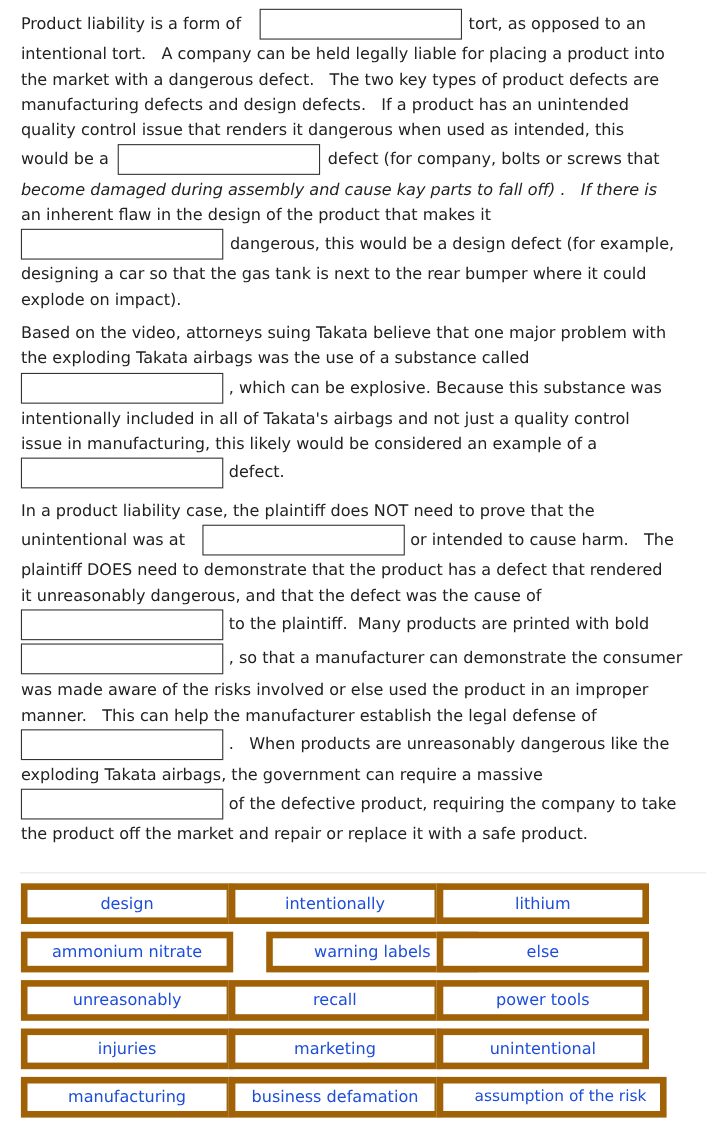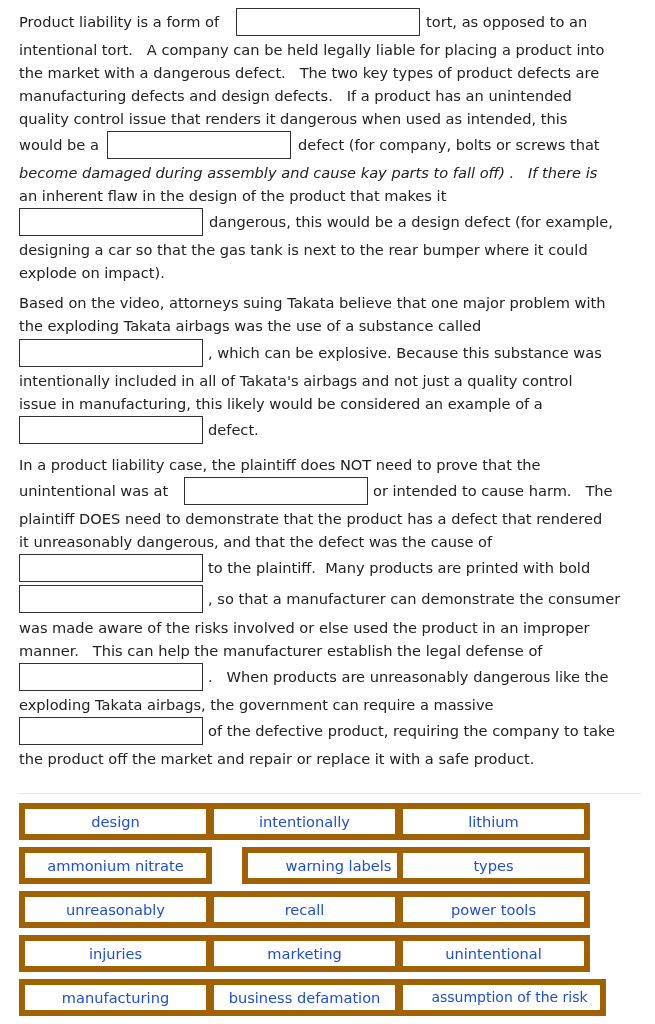--- a/index.html
+++ b/index.html
@@ -127,21 +127,21 @@
 
 <div class="divider"></div>
 
 <div>
   <div class="tile" style="left:19px; top:803px;">design</div>
   <div class="tile" style="left:208px; top:803px;">intentionally</div>
   <div class="tile" style="left:397px; top:803px;">lithium</div>
 
   <div class="tile" style="left:19px; top:847px;">ammonium nitrate</div>
   <div class="tile" style="left:208px; top:847px;margin-left:34px;">warning labels</div>
-  <div class="tile" style="left:397px; top:847px;">types</div>
+  <div class="tile" style="left:397px; top:847px;">else</div>
 
   <div class="tile" style="left:19px; top:891px;">unreasonably</div>
   <div class="tile" style="left:208px; top:891px;">recall</div>
   <div class="tile" style="left:397px; top:891px;">power tools</div>
 
   <div class="tile" style="left:19px; top:935px;">injuries</div>
   <div class="tile" style="left:208px; top:935px;">marketing</div>
   <div class="tile" style="left:397px; top:935px;">unintentional</div>
 
   <div class="tile" style="left:19px; top:979px;">manufacturing</div>

